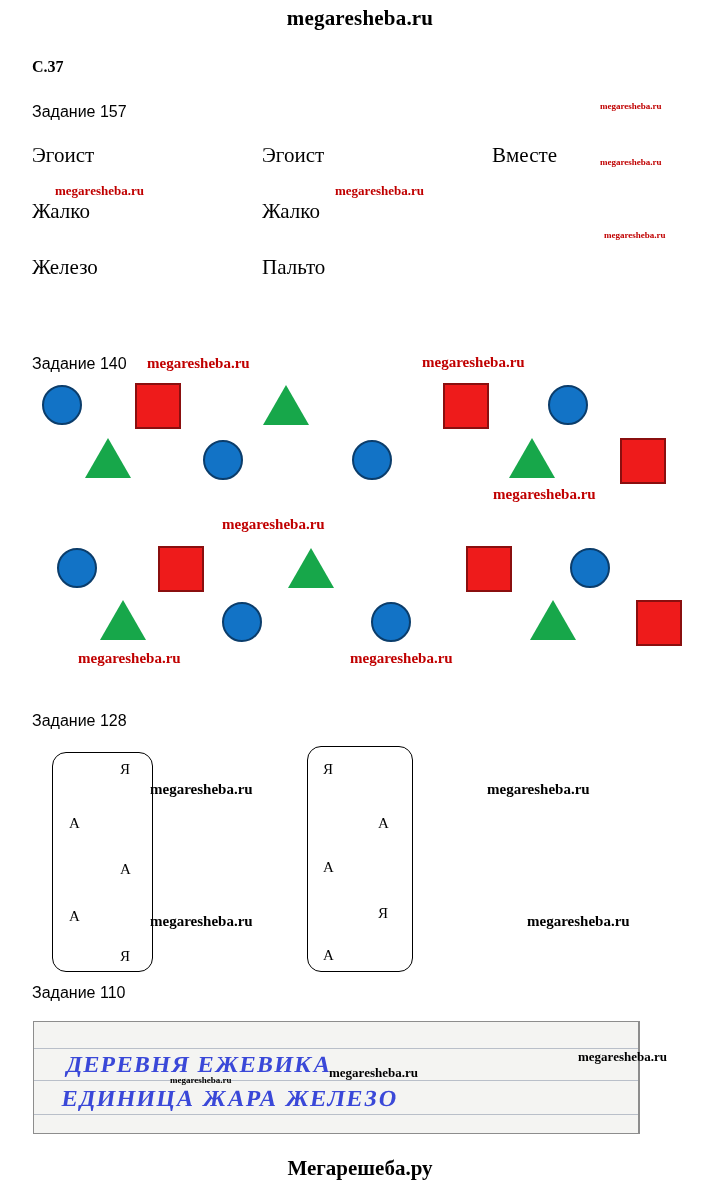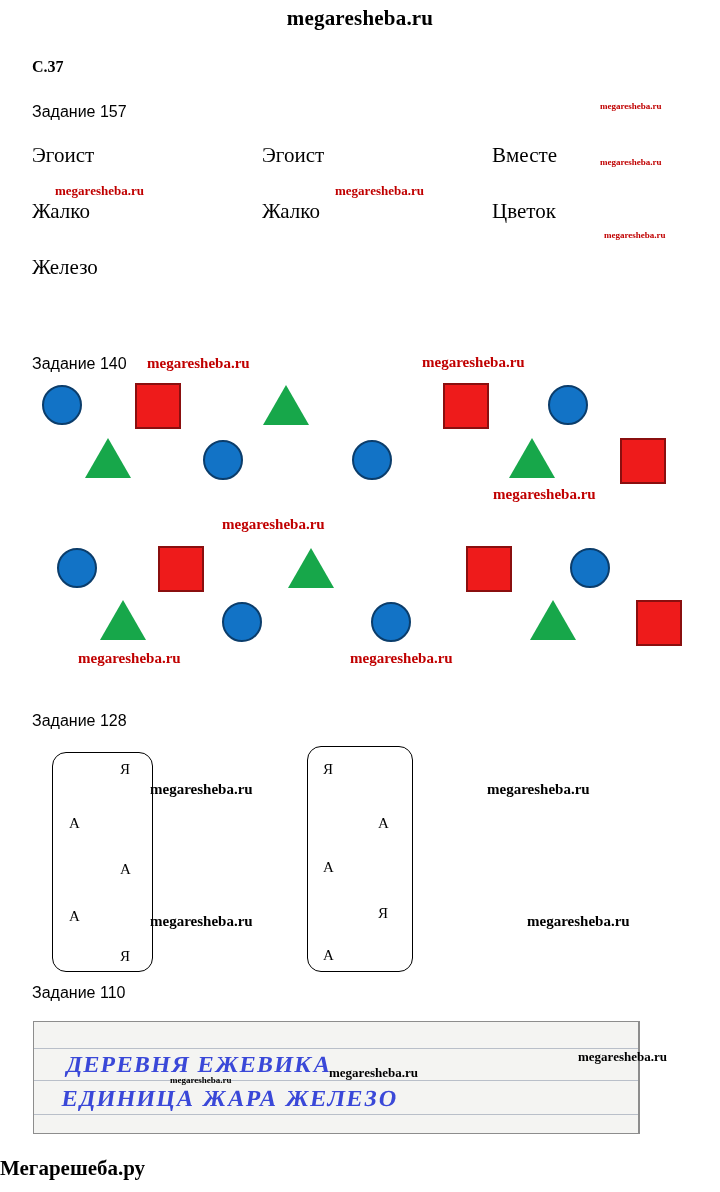--- a/index.html
+++ b/index.html
@@ -32,21 +32,21 @@
     font-family: "Liberation Serif", serif;
     font-weight: bold;
     font-size: 21px;
     letter-spacing: 0.2px;
   }
   .site-footer {
     position: absolute;
     top: 1156px;
     left: 0;
     width: 720px;
-    text-align: left;
+    text-align: center;
     font-family: "Liberation Serif", serif;
     font-weight: bold;
     font-size: 21px;
   }
 
   
   .page-label {
     position: absolute;
     left: 32px;
     top: 58px;
@@ -196,24 +196,24 @@
 
   <div class="words">
     <div class="word-row">
       <div class="word-cell c1">Эгоист</div>
       <div class="word-cell c2">Эгоист</div>
       <div class="word-cell c3">Вместе</div>
     </div>
     <div class="word-row">
       <div class="word-cell c1">Жалко</div>
       <div class="word-cell c2">Жалко</div>
-      <div class="word-cell c3">Цветок</div>
     </div>
     <div class="word-row">
       <div class="word-cell c2">Железо</div>
+      <div class="word-cell c3">Пальто</div>
     </div>
   </div>
 
   <div class="task-title" id="task158-title">Задание 140</div>
 
   <div class="shape circle" style="left:42px; top:385px;"></div>
   <div class="shape square" style="left:135px; top:383px;"></div>
   <div class="tri-wrap" style="left:263px; top:385px;">
     <div class="triangle-outline"></div>
       <div class="triangle"></div>

